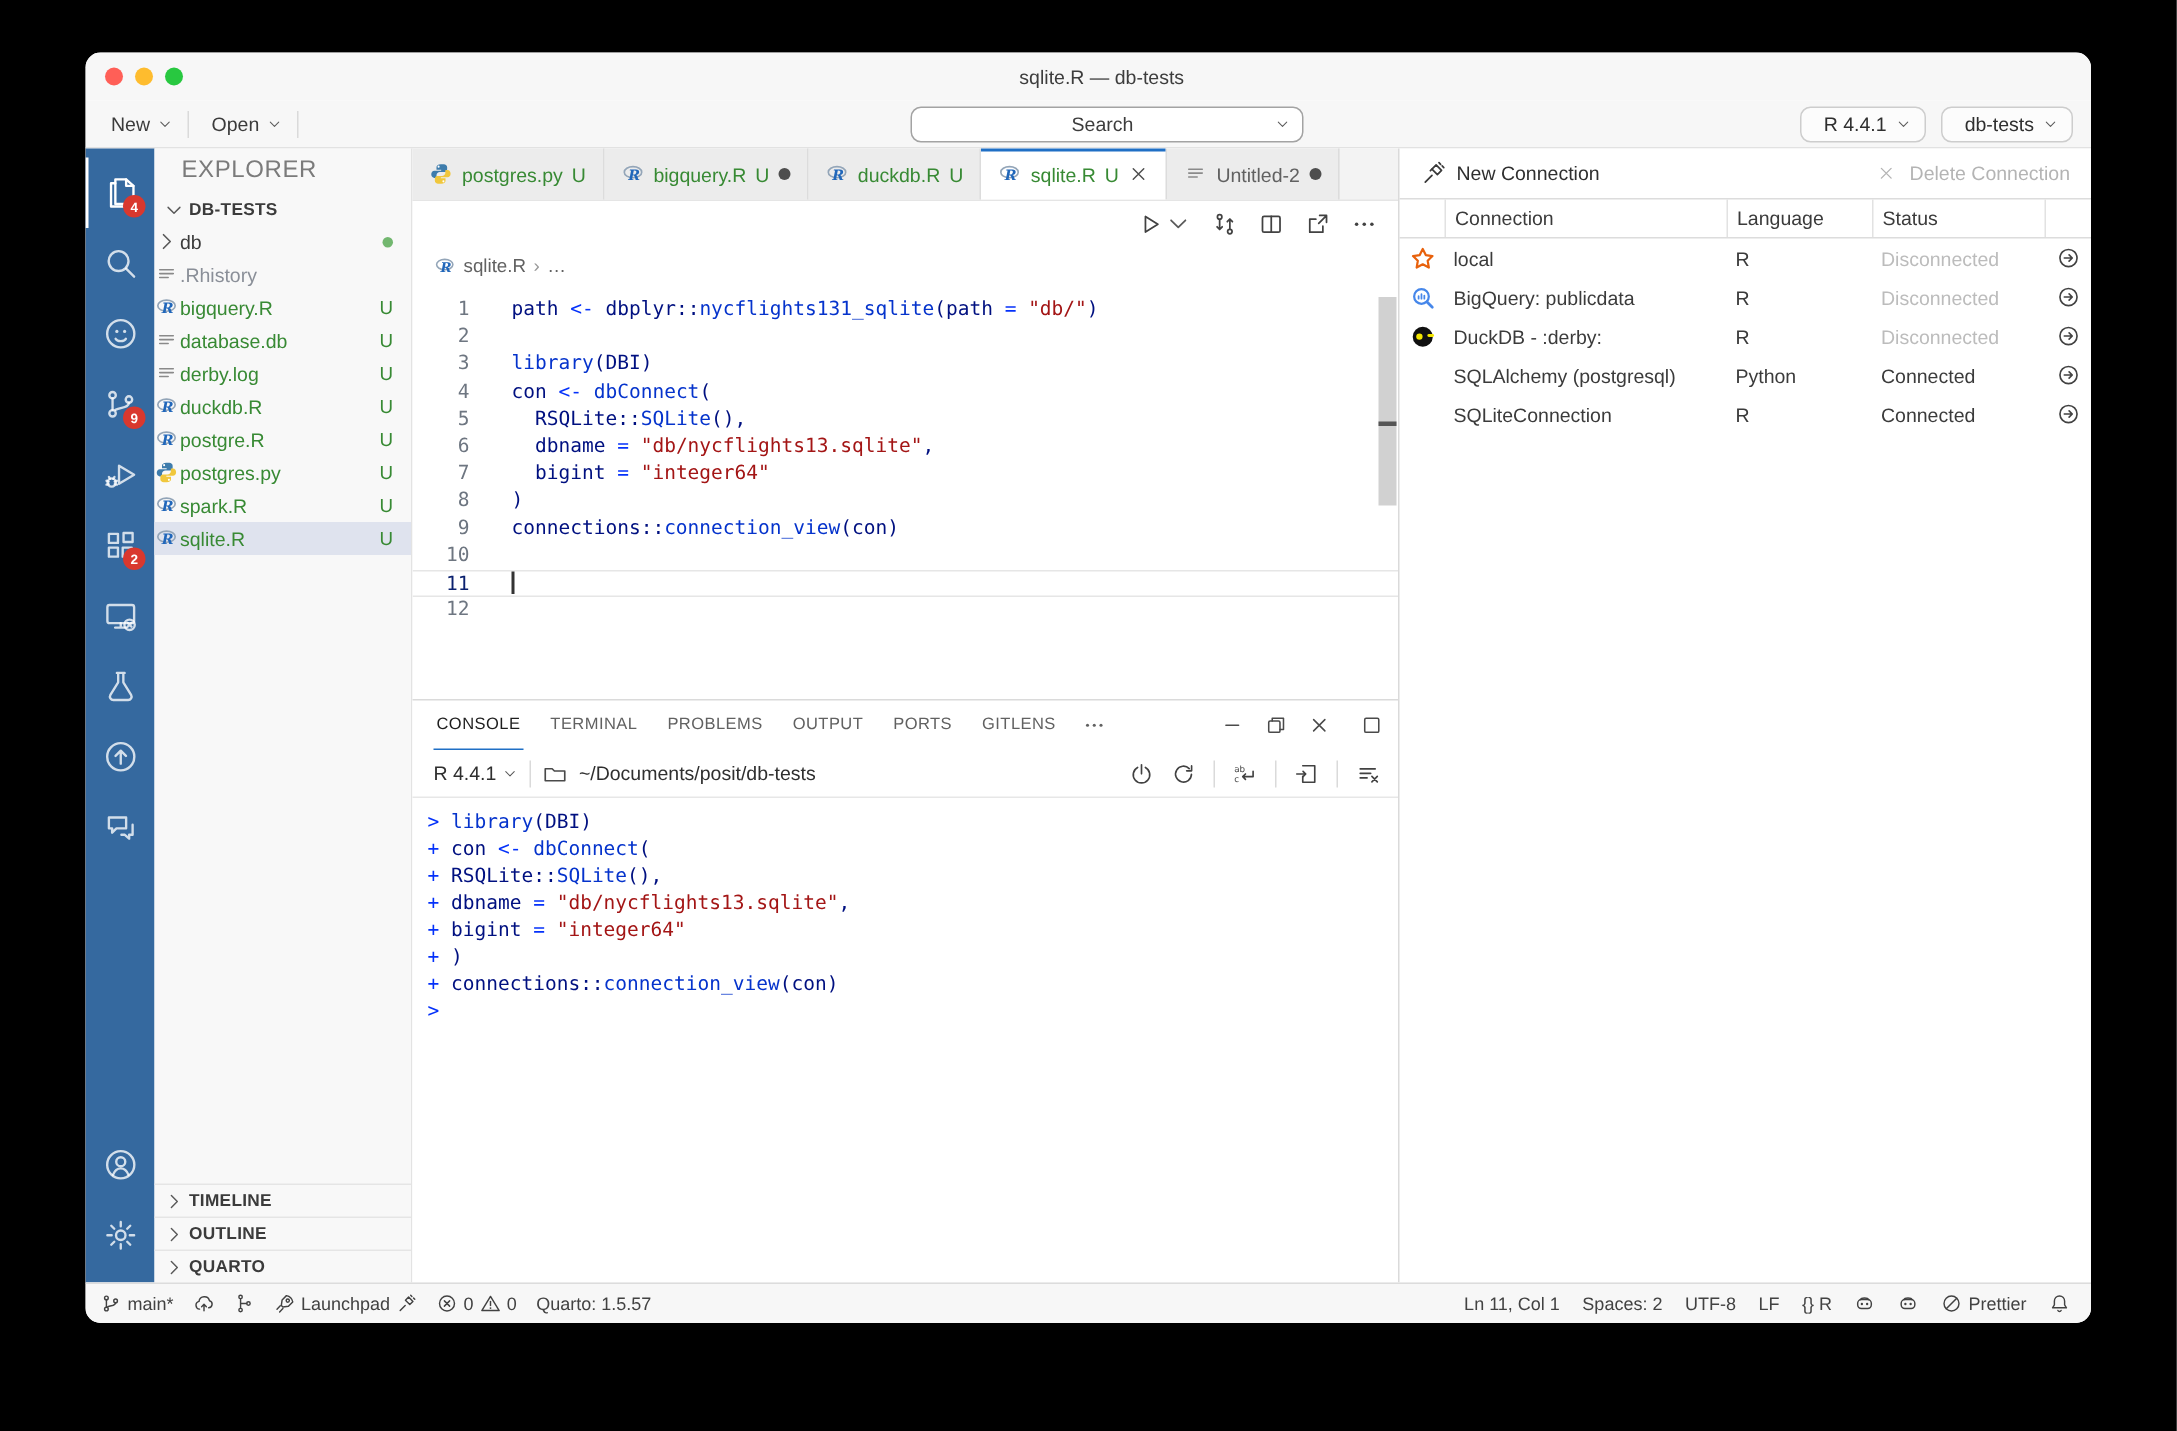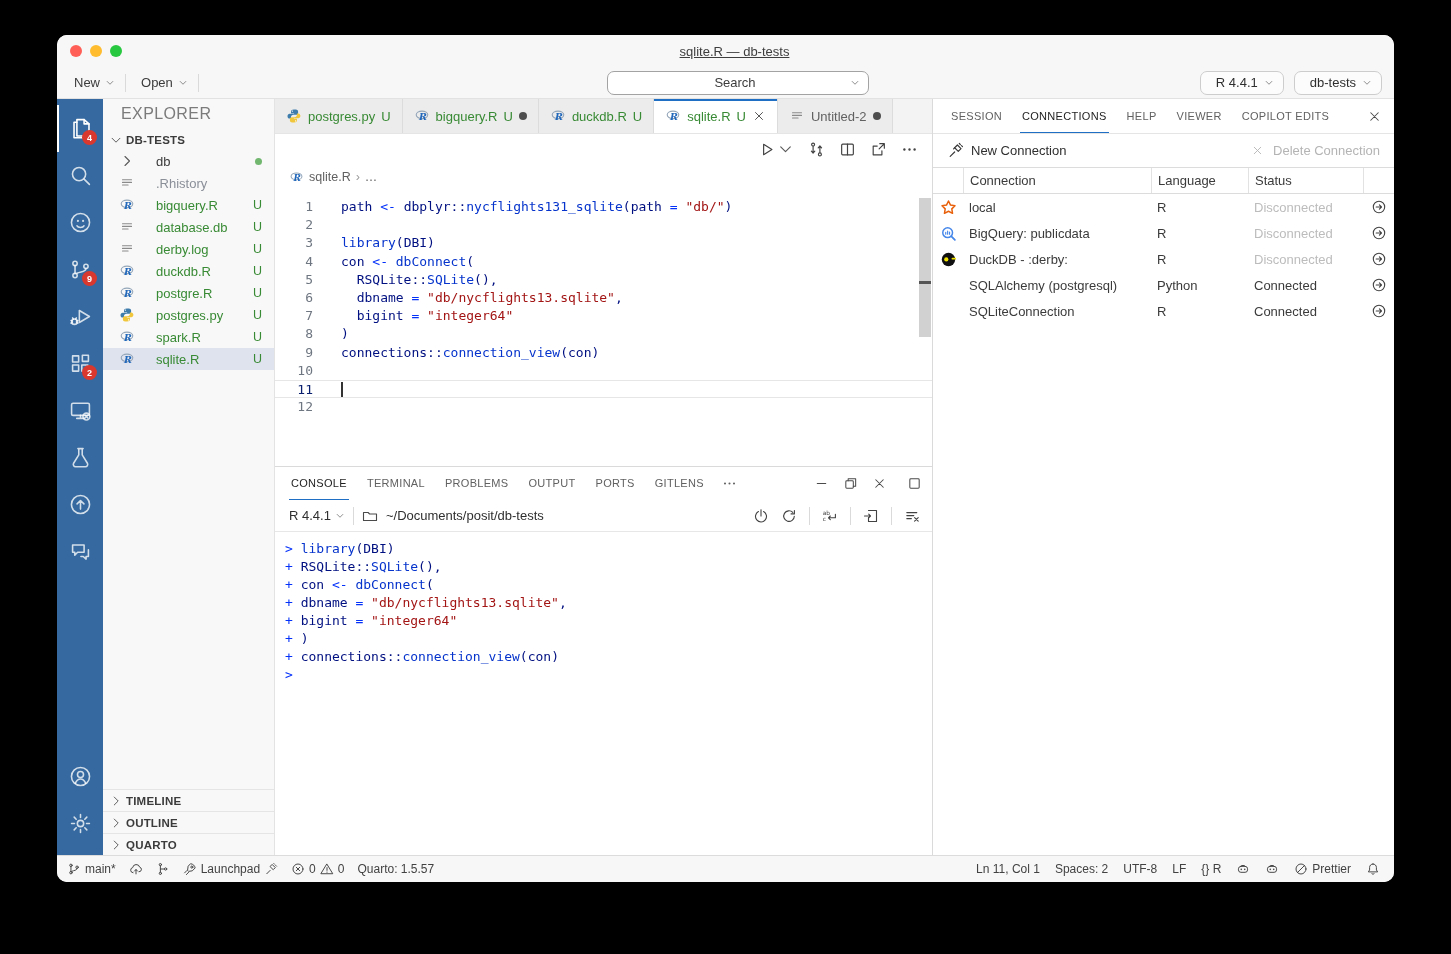--- a/index.html
+++ b/index.html
@@ -5,21 +5,21 @@
   html,body{margin:0;padding:0;width:1451px;height:954px;overflow:hidden;background:#000;}
   *{box-sizing:border-box;}
   body{font-family:"Liberation Sans","DejaVu Sans",sans-serif;-webkit-font-smoothing:antialiased;}
   .window{position:absolute;left:57px;top:35px;width:1337px;height:847px;background:#fff;border-radius:10px;
           overflow:hidden;display:flex;flex-direction:column;box-shadow:0 18px 60px rgba(0,0,0,.7);}
   
   .titlebar{height:32px;background:#f7f7f7;display:flex;align-items:center;position:relative;flex:0 0 auto;}
   .lights{display:flex;gap:8px;padding-left:13px;}
   .light{width:12px;height:12px;border-radius:50%;}
   .light.r{background:#ff5f57;} .light.y{background:#febc2e;} .light.g{background:#28c840;}
-  .win-title{position:absolute;left:18px;right:0;text-align:center;font-size:13px;color:#3d3d3d;pointer-events:none;text-decoration:underline;}
+  .win-title{position:absolute;left:18px;right:0;text-align:center;font-size:13px;color:#3d3d3d;pointer-events:none;}
   .tb-right{margin-left:auto;display:flex;gap:16px;padding-right:18px;color:#3c3c3c;z-index:2;}
   
   .toolbar{height:32px;background:#f7f7f7;border-bottom:1px solid #e2e2e2;display:flex;align-items:center;flex:0 0 auto;}
   .tz-left{flex:1;display:flex;align-items:center;gap:10px;padding-left:12px;color:#3b3b3b;}
   .tz-center{display:flex;align-items:center;gap:10px;}
   .tz-right{flex:1;display:flex;align-items:center;justify-content:flex-end;gap:10px;padding-right:12px;}
   .tbtn{display:flex;align-items:center;gap:5px;font-size:13px;color:#3b3b3b;cursor:default;}
   .vdiv{width:1px;height:18px;background:#dadada;}
   .caret{color:#5a5a5a;display:flex;} .caret .svg{width:10px;height:10px;}
   .navchev{color:#8f8f8f;display:flex;gap:14px;}
@@ -36,21 +36,21 @@
   .ab-item.active{color:#fff;border-left:2px solid #fff;}
   .ab-item .svg{width:23px;height:23px;}
   .ab-badge{position:absolute;right:6px;bottom:7px;min-width:15px;height:15px;border-radius:8px;background:#d9382e;color:#fff;
             font-size:9px;font-weight:bold;display:flex;align-items:center;justify-content:center;padding:0 3px;}
   .ab-bottom{margin-top:auto;padding-bottom:8px;display:flex;flex-direction:column;align-items:center;}
   
   .sidebar{width:172px;background:#f8f8f8;border-right:1px solid #e3e3e3;display:flex;flex-direction:column;flex:0 0 auto;font-size:13px;}
   .sb-header{height:30px;display:flex;align-items:center;justify-content:space-between;padding:0 12px 0 18px;color:#7b7b7b;font-size:16px;letter-spacing:.4px;}
   .sb-root{height:21px;display:flex;align-items:center;gap:3px;padding-left:6px;font-weight:bold;font-size:11.5px;color:#3b3b3b;letter-spacing:.2px;}
   .sb-root .svg,.ex-row .tw{width:14px;height:14px;}
-  .ex-row{height:22px;display:flex;align-items:center;padding-left:16px;padding-right:12px;gap:21px;color:#3b3b3b;}
+  .ex-row{height:22px;display:flex;align-items:center;padding-left:0;padding-right:12px;gap:1px;color:#3b3b3b;}
   .ex-row.selected{background:#dfe3ee;}
   .ex-row .fic{width:16px;height:16px;flex:0 0 auto;display:flex;align-items:center;justify-content:center;color:#8a8a8a;}
   .ex-row .fic .svg{width:16px;height:16px;}
   .ex-row .lbl{flex:1;white-space:nowrap;overflow:hidden;}
   .ex-row .lbl.green{color:#388a34;} .ex-row .lbl.muted{color:#8a8f98;}
   .ex-row .ubadge{color:#388a34;font-size:12.5px;}
   .gdot{width:7px;height:7px;border-radius:50%;background:#72b76f;}
   .side-bottom{margin-top:auto;}
   .sec-row{height:22px;border-top:1px solid #e5e5e5;display:flex;align-items:center;gap:3px;padding-left:6px;
            font-weight:bold;font-size:11.5px;color:#3b3b3b;letter-spacing:.2px;}
@@ -754,46 +754,32 @@
               <span>
                   <svg viewBox="0 0 16 16" class="svg">
                     <path d="M2.8 4.6h10M2.8 7.6h7M2.8 10.6h4.6"></path>
                     <path d="M10.6 9.6l3.6 3.6M14.2 9.6l-3.6 3.6"></path>
                   </svg>
                 </span>
             </div>
           </div>
           <div class="console" id="console">
               <div class="con-line"><span class="tk-m">&gt;</span><span class="tk-w"> </span><span class="tk-f">library</span><span class="tk-p">(</span><span class="tk-v">DBI</span><span class="tk-p">)</span></div>
+              <div class="con-line"><span class="tk-m">+</span><span class="tk-w"> </span><span class="tk-v">con</span><span class="tk-w"> </span><span class="tk-o">&lt;-</span><span class="tk-w"> </span><span class="tk-f">dbConnect</span><span class="tk-p">(</span></div>
               <div class="con-line"><span class="tk-m">+</span><span class="tk-w"> </span><span class="tk-v">RSQLite</span><span class="tk-p">::</span><span class="tk-f">SQLite</span><span class="tk-p">(),</span></div>
-              <div class="con-line"><span class="tk-m">+</span><span class="tk-w"> </span><span class="tk-v">con</span><span class="tk-w"> </span><span class="tk-o">&lt;-</span><span class="tk-w"> </span><span class="tk-f">dbConnect</span><span class="tk-p">(</span></div>
               <div class="con-line"><span class="tk-m">+</span><span class="tk-w"> </span><span class="tk-v">dbname</span><span class="tk-w"> </span><span class="tk-o">=</span><span class="tk-w"> </span><span class="tk-s">"db/nycflights13.sqlite"</span><span class="tk-p">,</span></div>
               <div class="con-line"><span class="tk-m">+</span><span class="tk-w"> </span><span class="tk-v">bigint</span><span class="tk-w"> </span><span class="tk-o">=</span><span class="tk-w"> </span><span class="tk-s">"integer64"</span></div>
               <div class="con-line"><span class="tk-m">+</span><span class="tk-w"> </span><span class="tk-p">)</span></div>
               <div class="con-line"><span class="tk-m">+</span><span class="tk-w"> </span><span class="tk-v">connections</span><span class="tk-p">::</span><span class="tk-f">connection_view</span><span class="tk-p">(</span><span class="tk-v">con</span><span class="tk-p">)</span></div>
               <div class="con-line"><span class="tk-m">&gt;</span></div>
             </div>
         </div>
       </div>
 
       <div class="rightpane">
-        <div class="r-tabs">
-          <div id="right-tabs" style="display:flex;height:100%">
-              <div class="ptab">SESSION</div>
-              <div class="ptab active">CONNECTIONS</div>
-              <div class="ptab">HELP</div>
-              <div class="ptab">VIEWER</div>
-              <div class="ptab">COPILOT EDITS</div>
-            </div>
-          <span class="r-close">
-              <svg viewBox="0 0 16 16" class="svg">
-                <path d="M4 4l8 8M12 4l-8 8"></path>
-              </svg>
-            </span>
-        </div>
         <div class="r-actions">
           <div class="r-new">
             <span>
                 <svg viewBox="0 0 16 16" class="svg">
                   <path d="M9.8 2.8l3.4 3.4-2.6 2.6-3.4-3.4z"></path>
                   <path d="M11.6 1.4l1 1M14.6 4.4l-1-1M7.2 5.4l-1 1M7.2 9.4L3 13.6"></path>
                 </svg>
               </span>
             <span>New Connection</span>
           </div>

